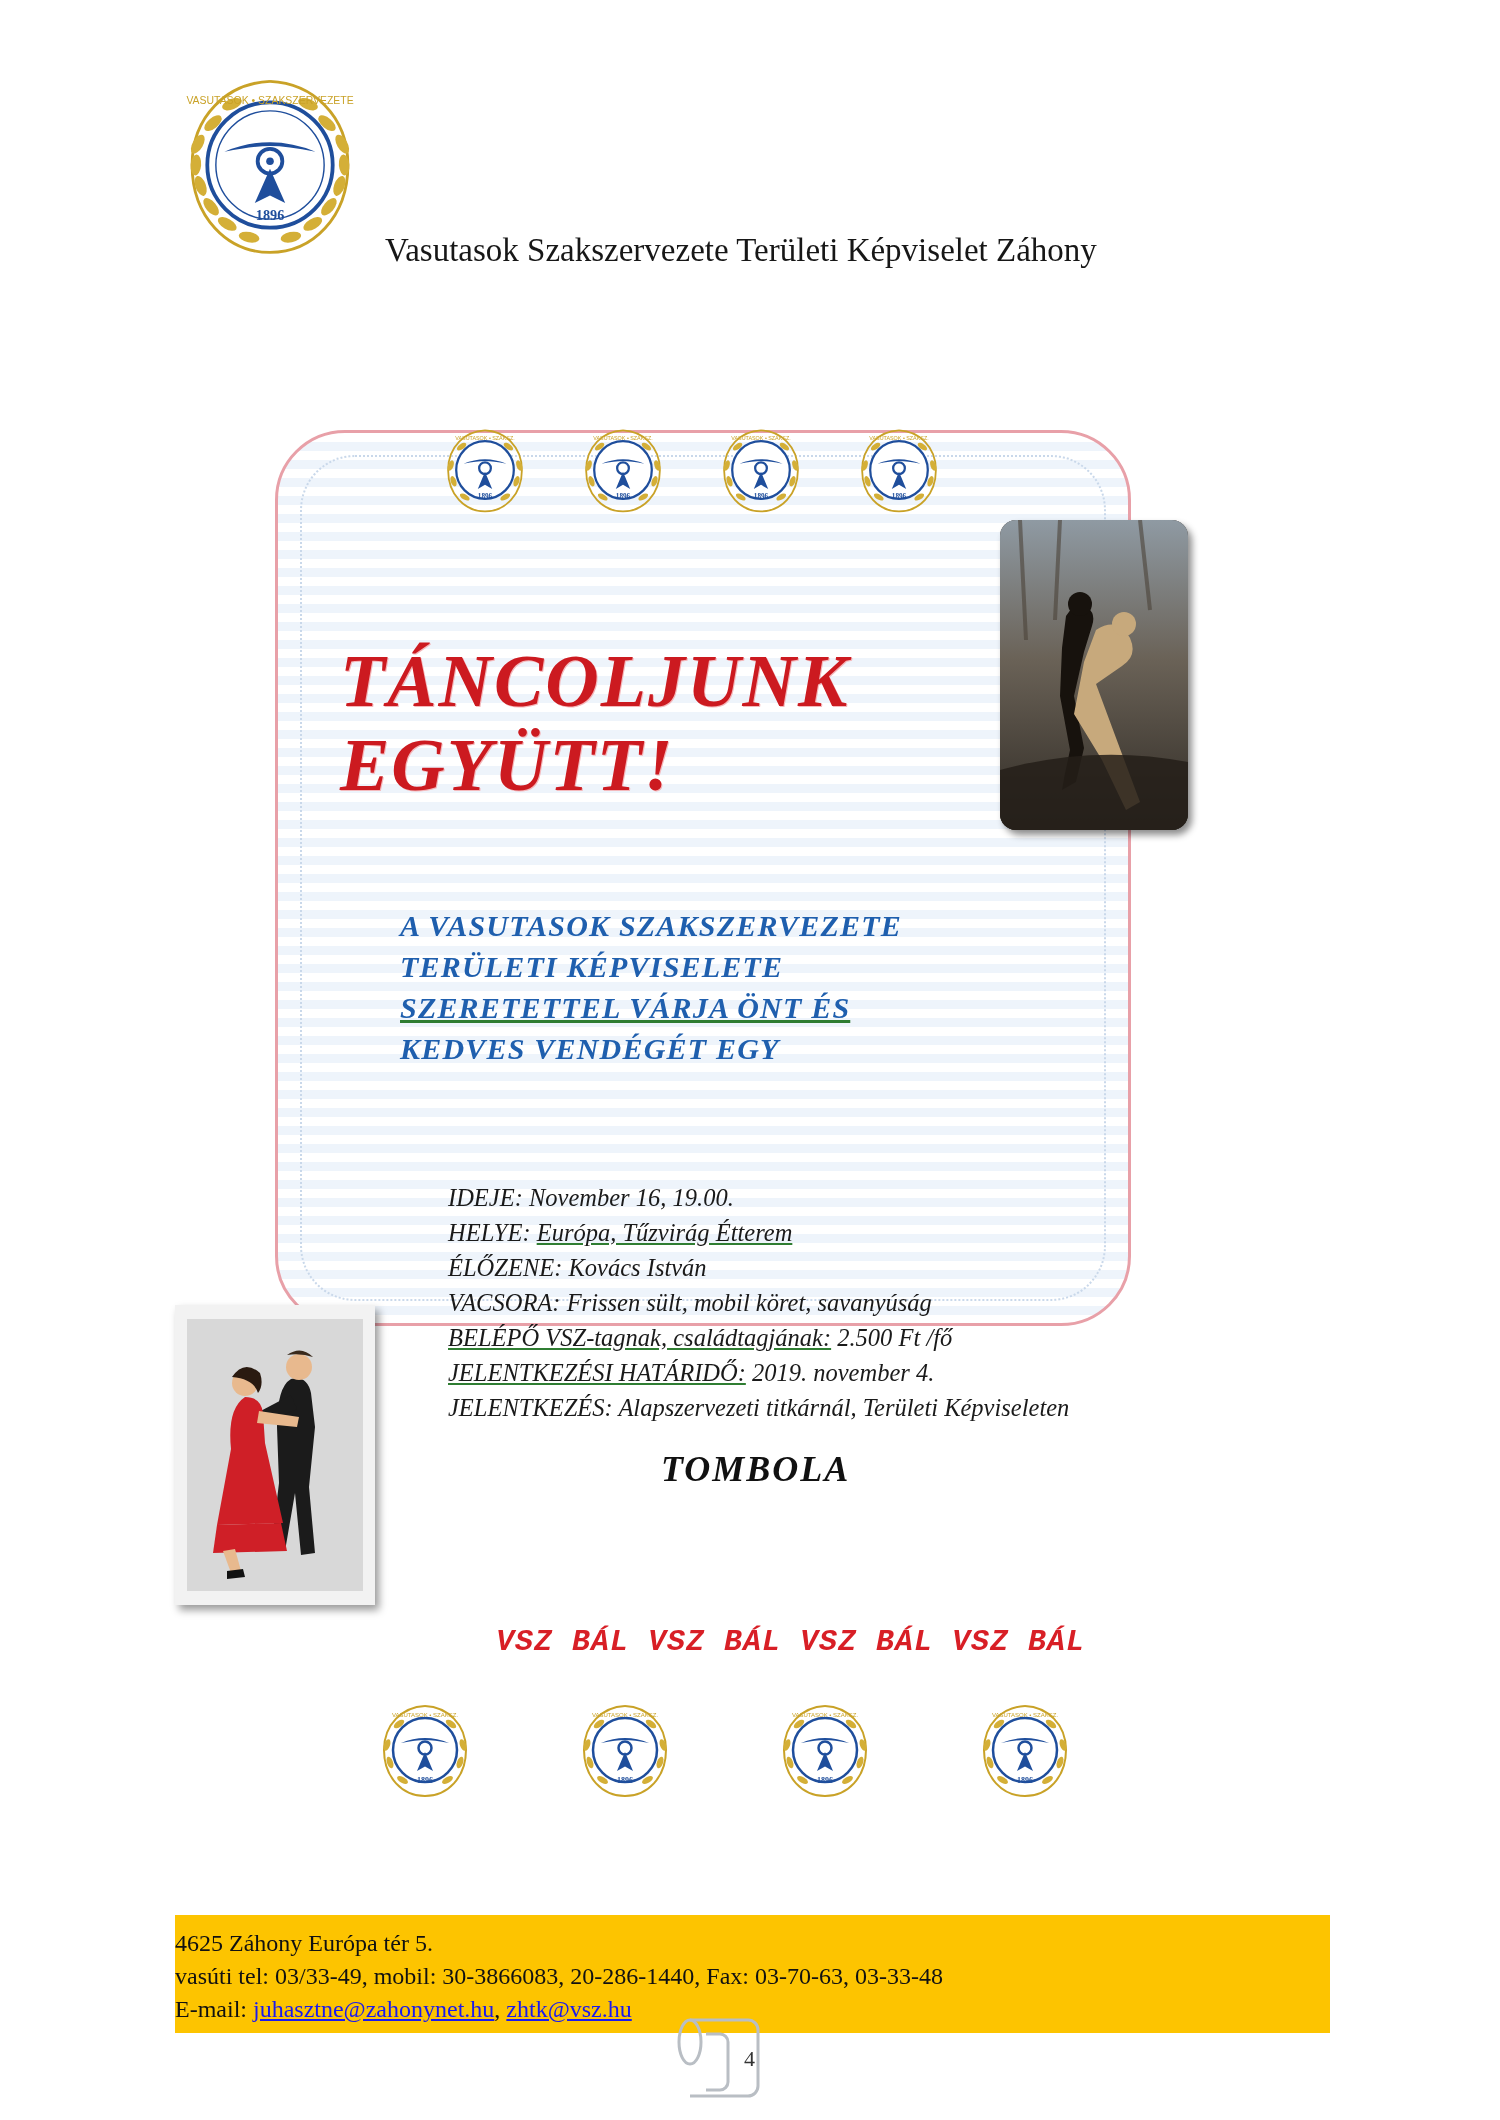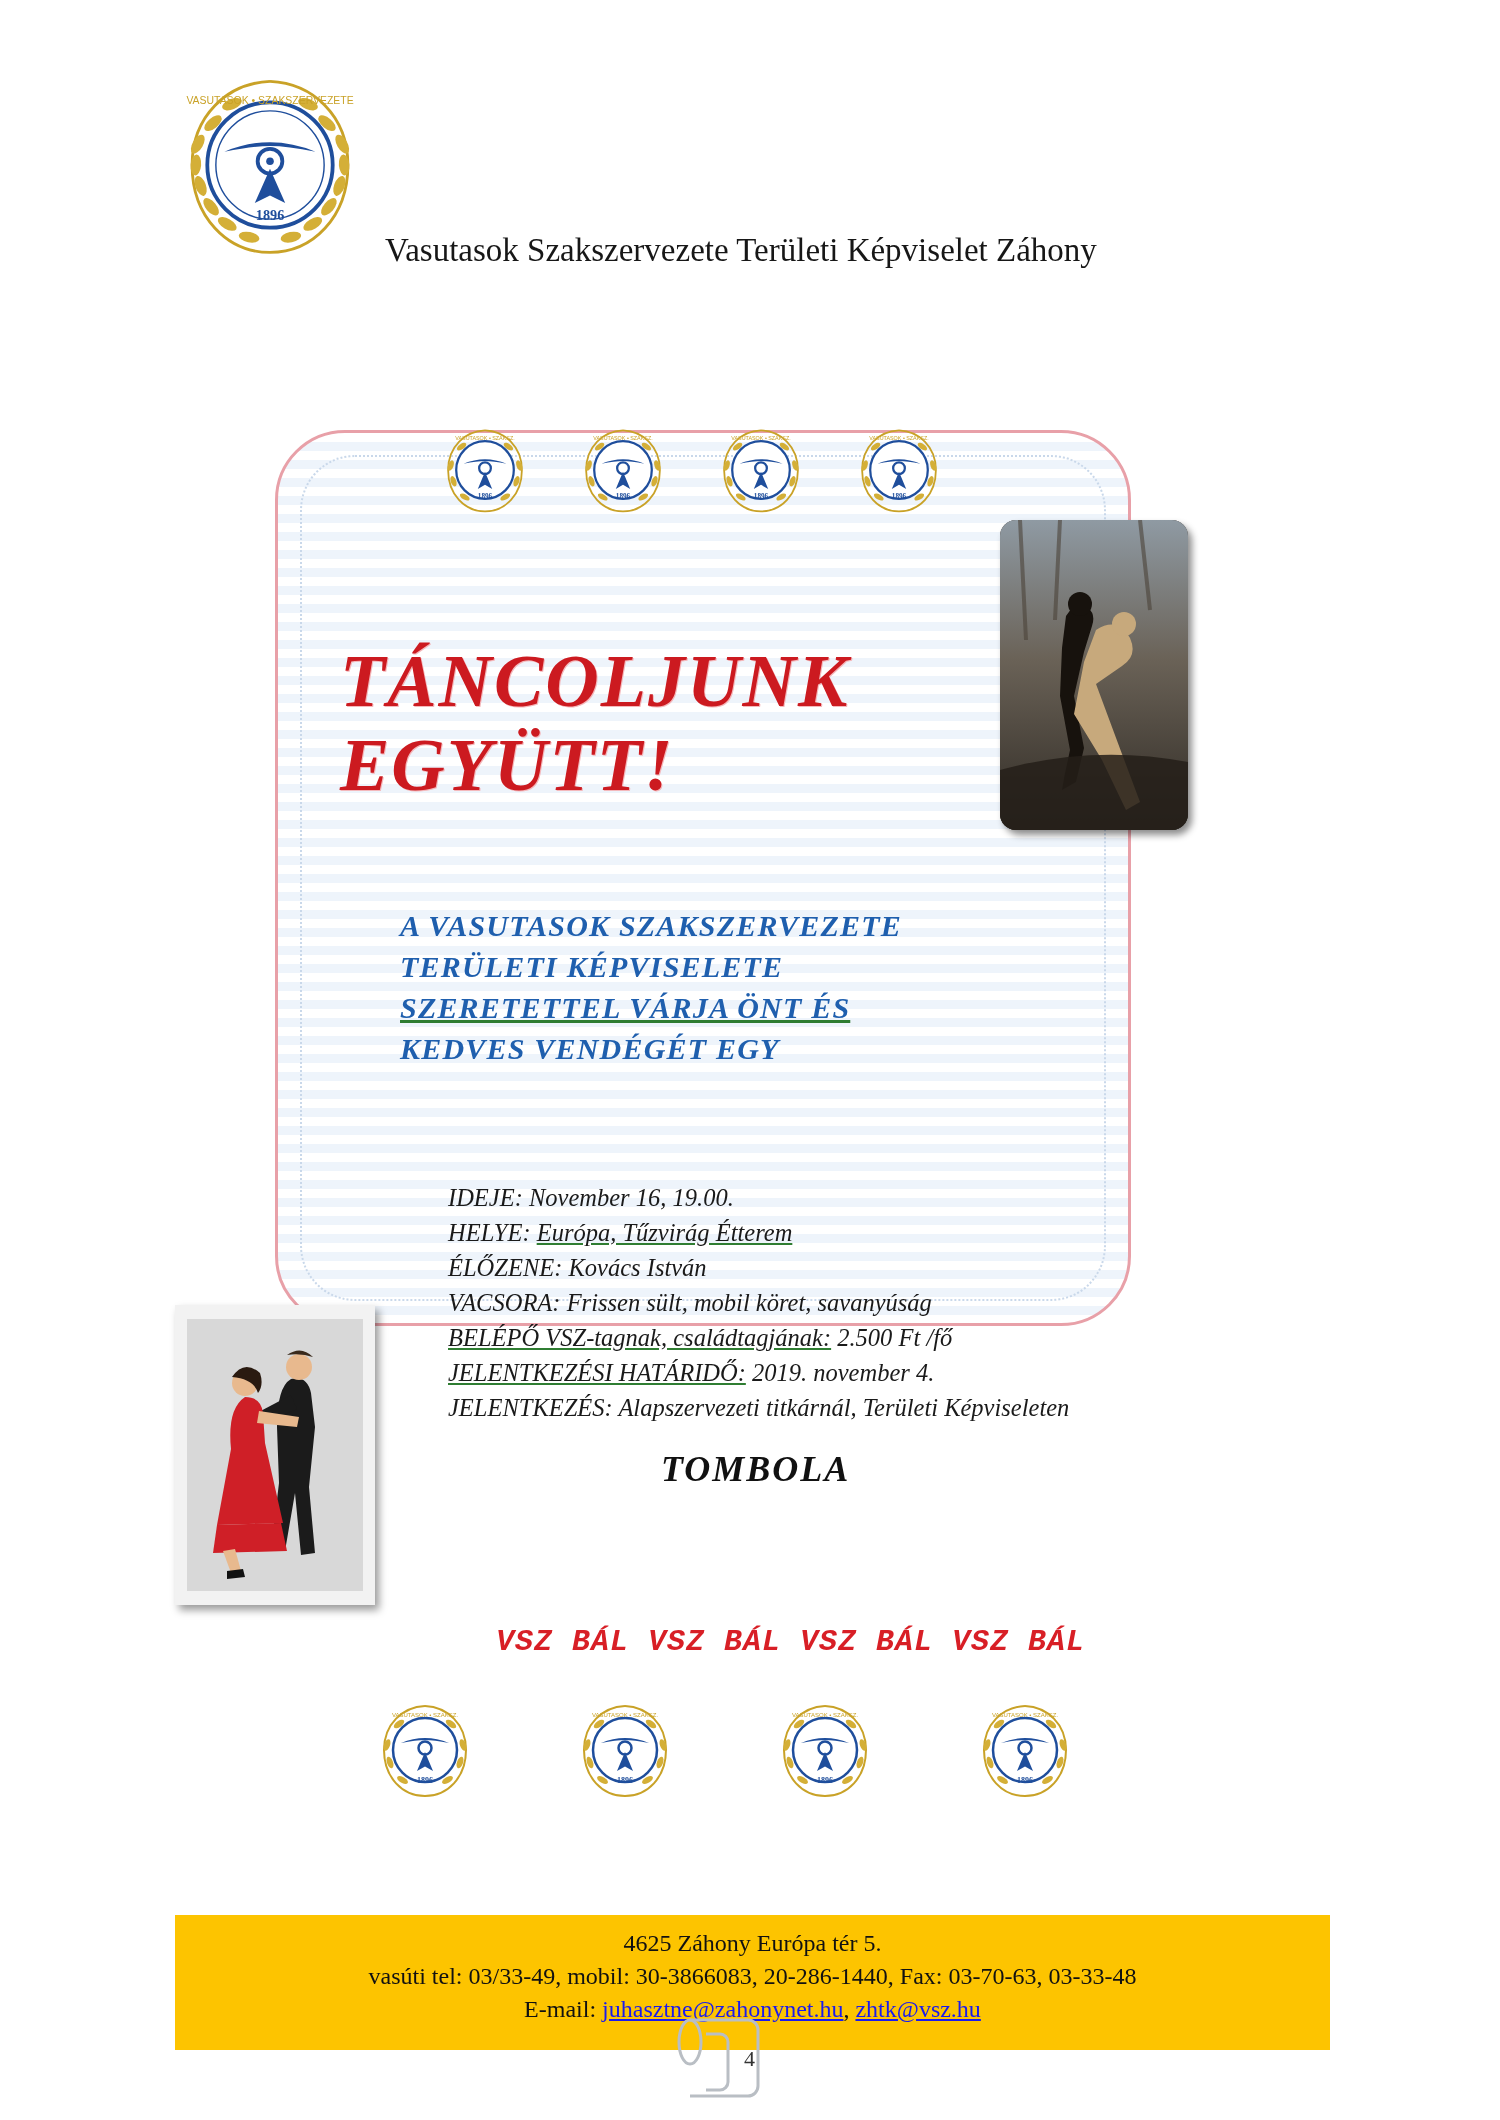--- a/index.html
+++ b/index.html
@@ -198,24 +198,23 @@
     overflow: hidden;
     position: relative;
   }
 
   
   #footer {
     position: absolute;
     left: 175px;
     top: 1915px;
     width: 1155px;
-    height: 135px;
+    height: 118px;
     background: #fdc400;
     color: #111;
-    text-align: center;
     font-family: "Liberation Serif", serif;
     font-size: 24px;
     line-height: 33px;
     padding-top: 12px;
     box-sizing: border-box;
   }
   #footer a, #footer .link {
     color: #1a1aee;
     text-decoration: underline;
   }

